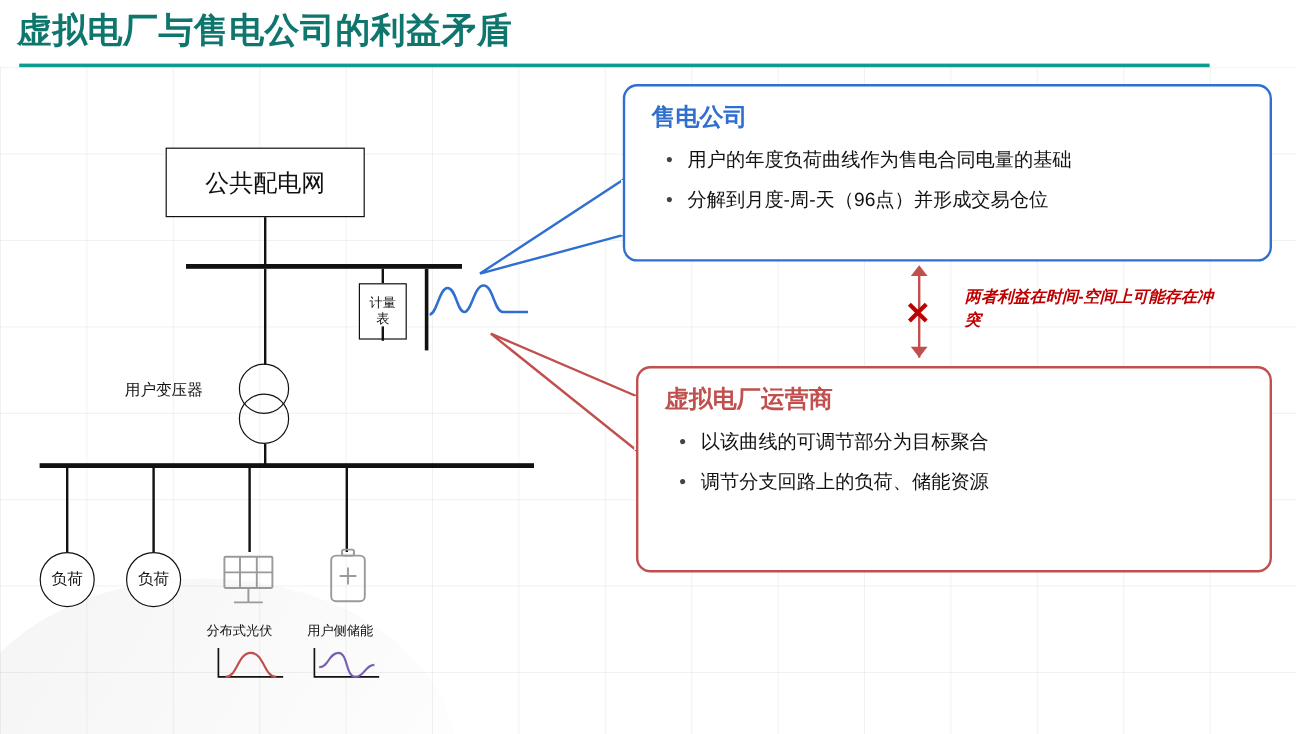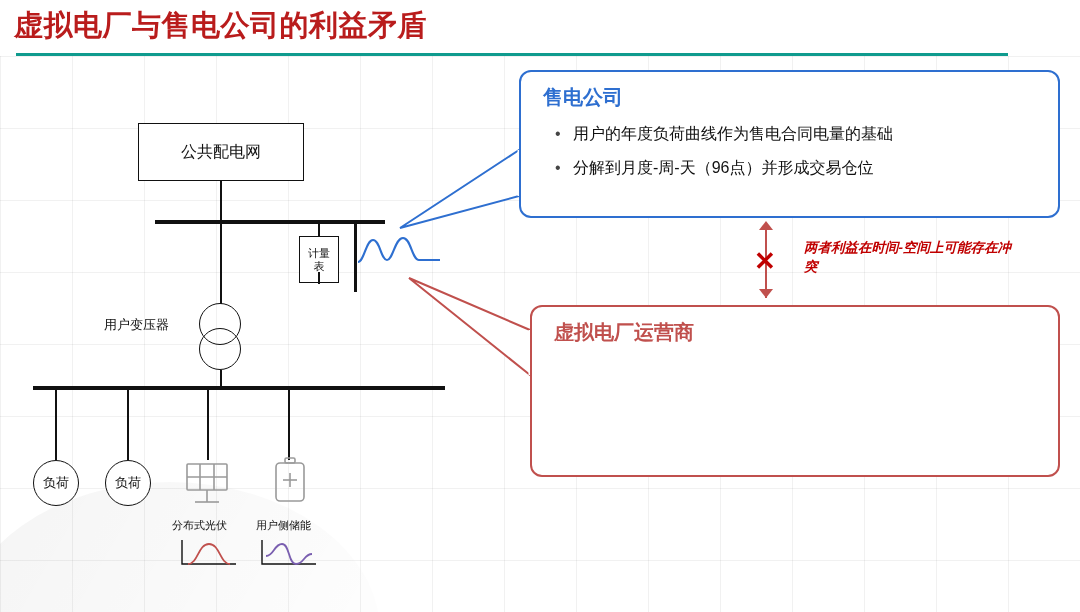--- a/index.html
+++ b/index.html
@@ -39,21 +39,21 @@
     height: 300px;
     border-radius: 50%;
     background: linear-gradient(120deg, rgba(0,0,0,0.045), rgba(0,0,0,0.0));
   }
   #title {
     position: absolute;
     left: 14px;
     top: 6px;
     font-size: 29px;
     font-weight: bold;
-    color: #b91c1c;
+    color: #0f766e;
     letter-spacing: 0.5px;
   }
   #title-rule {
     position: absolute;
     left: 16px;
     top: 53px;
     width: 992px;
     height: 3px;
     background: #0f9b8e;
   }
@@ -73,21 +73,21 @@
     box-sizing: border-box;
     display: flex;
     align-items: center;
     justify-content: center;
     text-align: center;
     color: #111111;
   }
   #grid-box {
     left: 138px; top: 123px;
     width: 166px; height: 58px;
-    font-size: 16px;
+    font-size: 20px;
   }
   #meter-box {
     left: 299px; top: 236px;
     width: 40px; height: 47px;
     font-size: 11px;
     line-height: 13px;
   }
   .load-oval {
     position: absolute;
     width: 46px; height: 46px;
@@ -335,20 +335,24 @@
   <div class="callout" id="callout-retailer">
     <div class="callout-title">售电公司</div>
     <ul class="bullets">
       <li>用户的年度负荷曲线作为售电合同电量的基础</li>
       <li>分解到月度-周-天（96点）并形成交易仓位</li>
     </ul>
   </div>
 
   <div class="callout" id="callout-vpp">
     <div class="callout-title">虚拟电厂运营商</div>
+    <ul class="bullets">
+      <li>以该曲线的可调节部分为目标聚合</li>
+      <li>调节分支回路上的负荷、储能资源</li>
+    </ul>
   </div>
 
   <div id="conflict-arrow"></div>
   <div class="arrow-head" id="arrow-head-up"></div>
   <div class="arrow-head" id="arrow-head-down"></div>
   <div id="conflict-x">✕</div>
   <div id="conflict-text">两者利益在时间-空间上可能存在冲突</div>
 
 
 </div>

